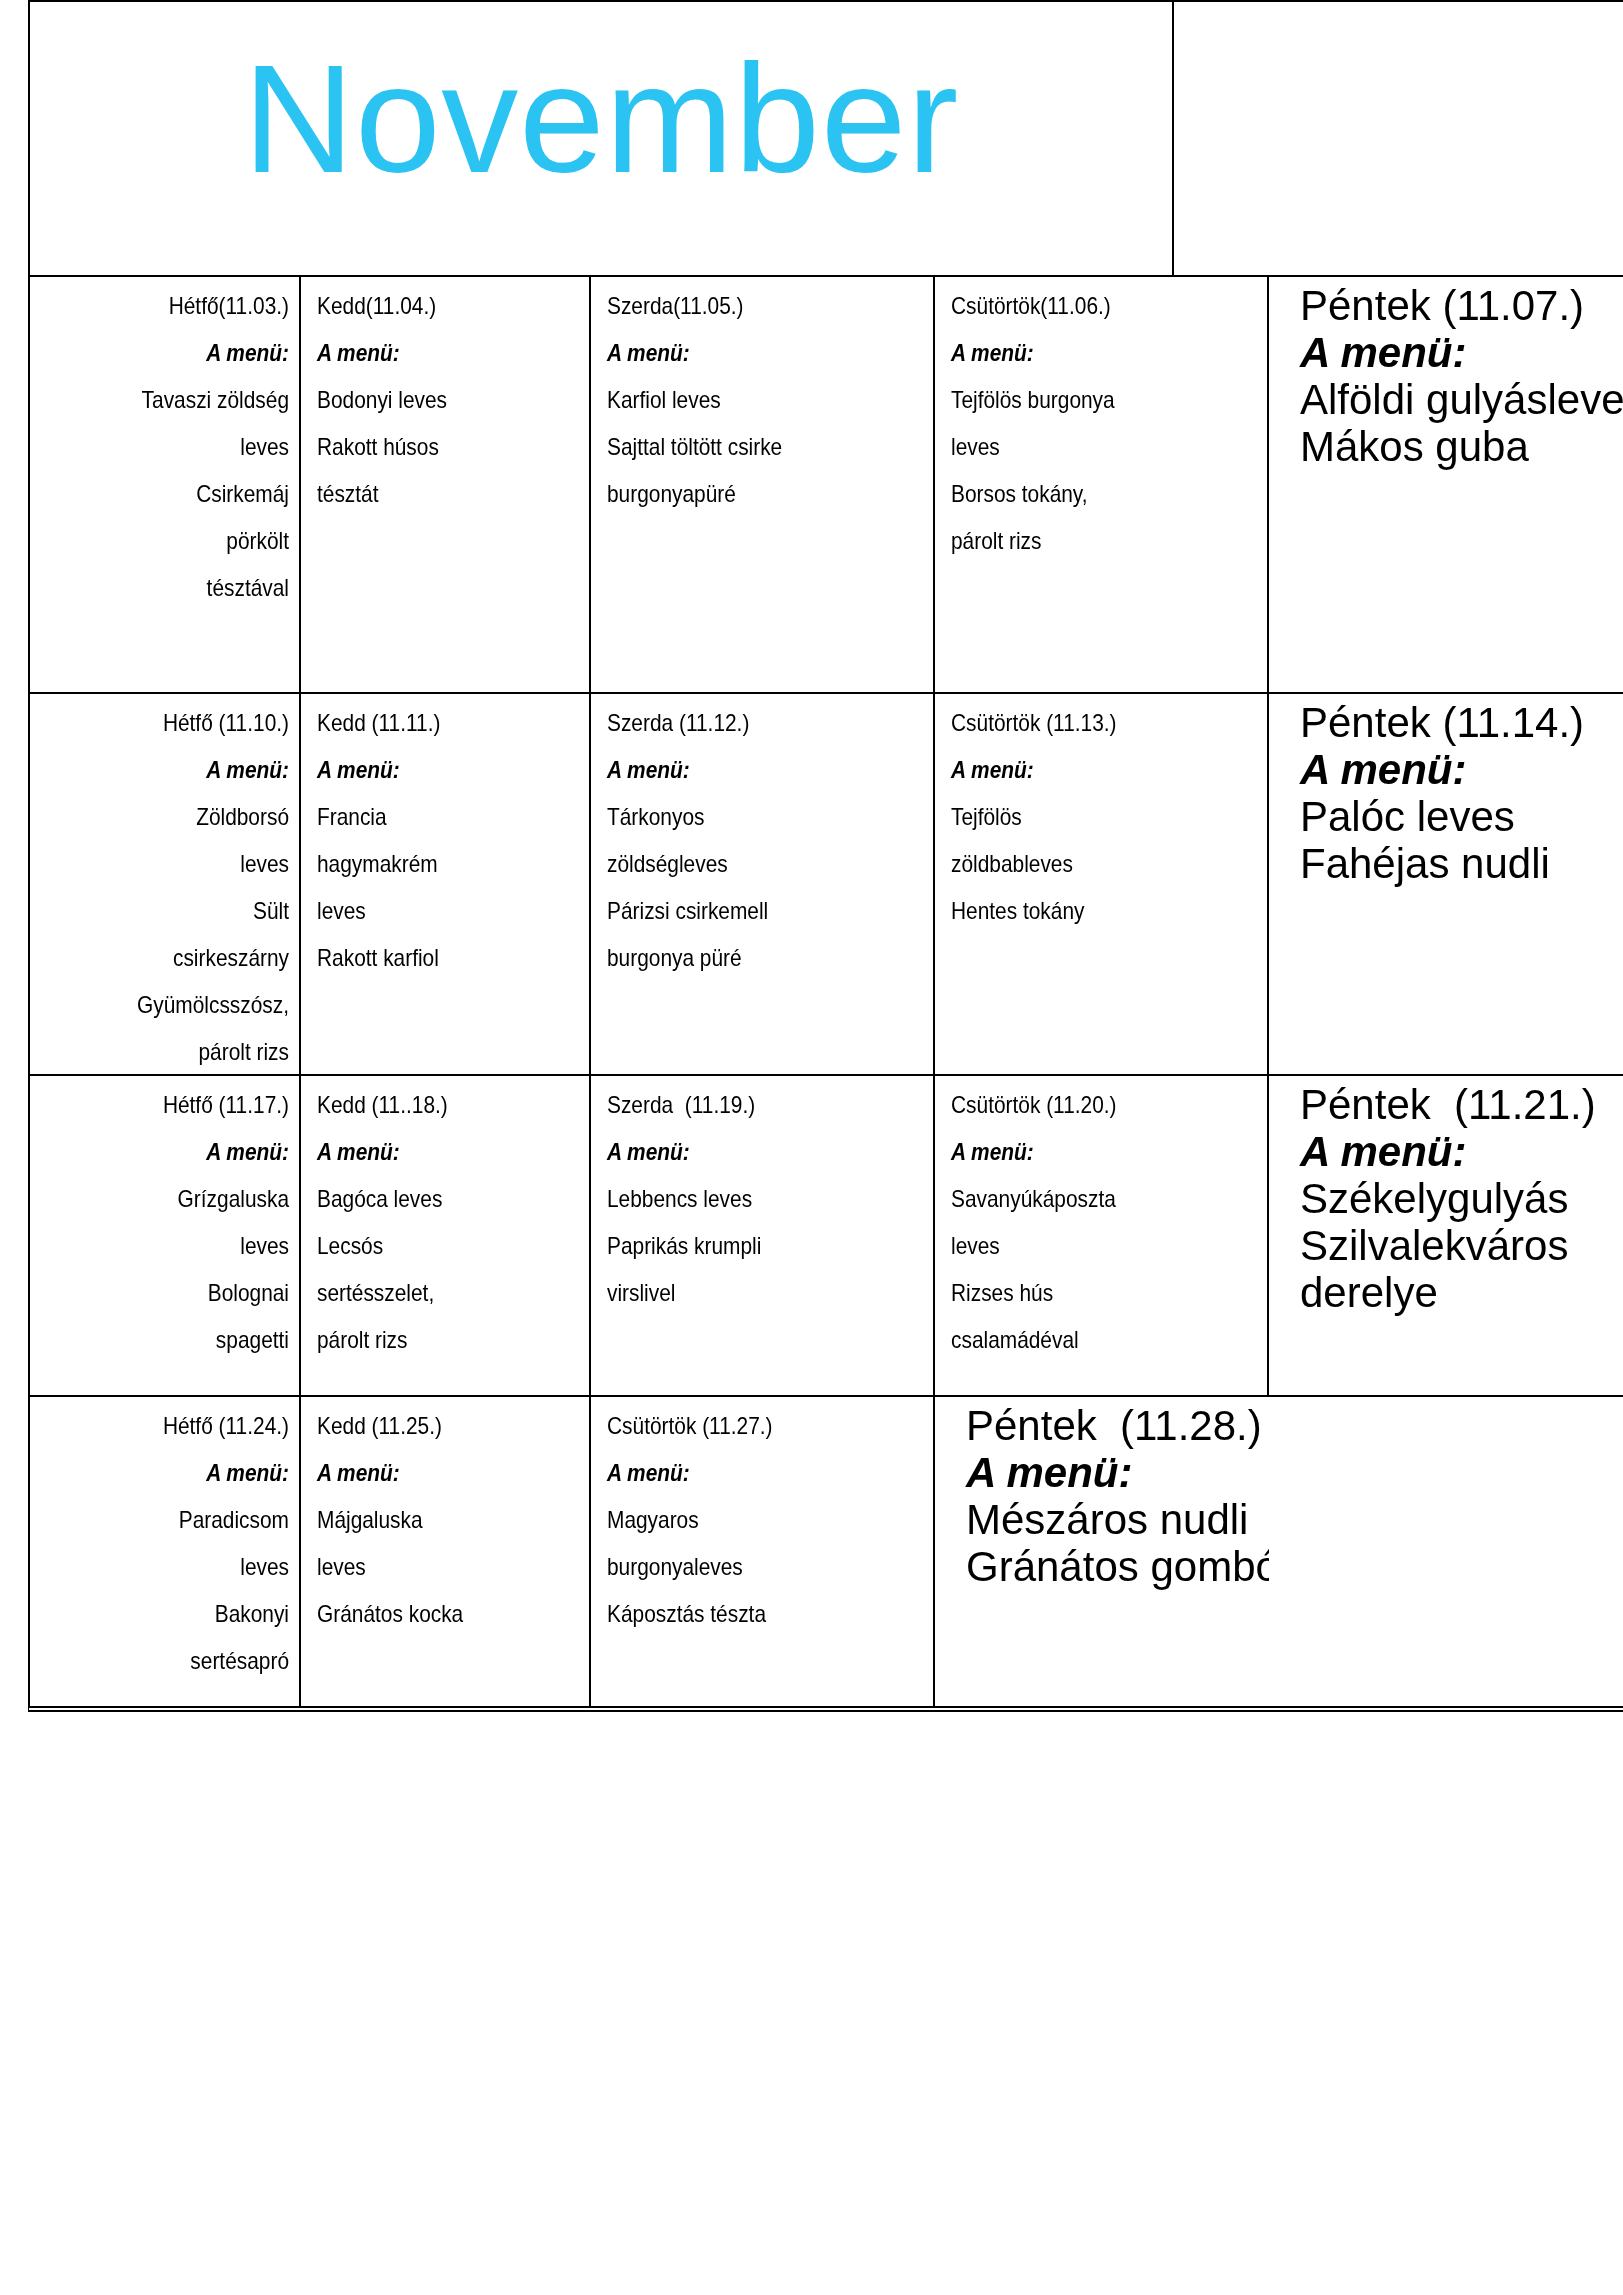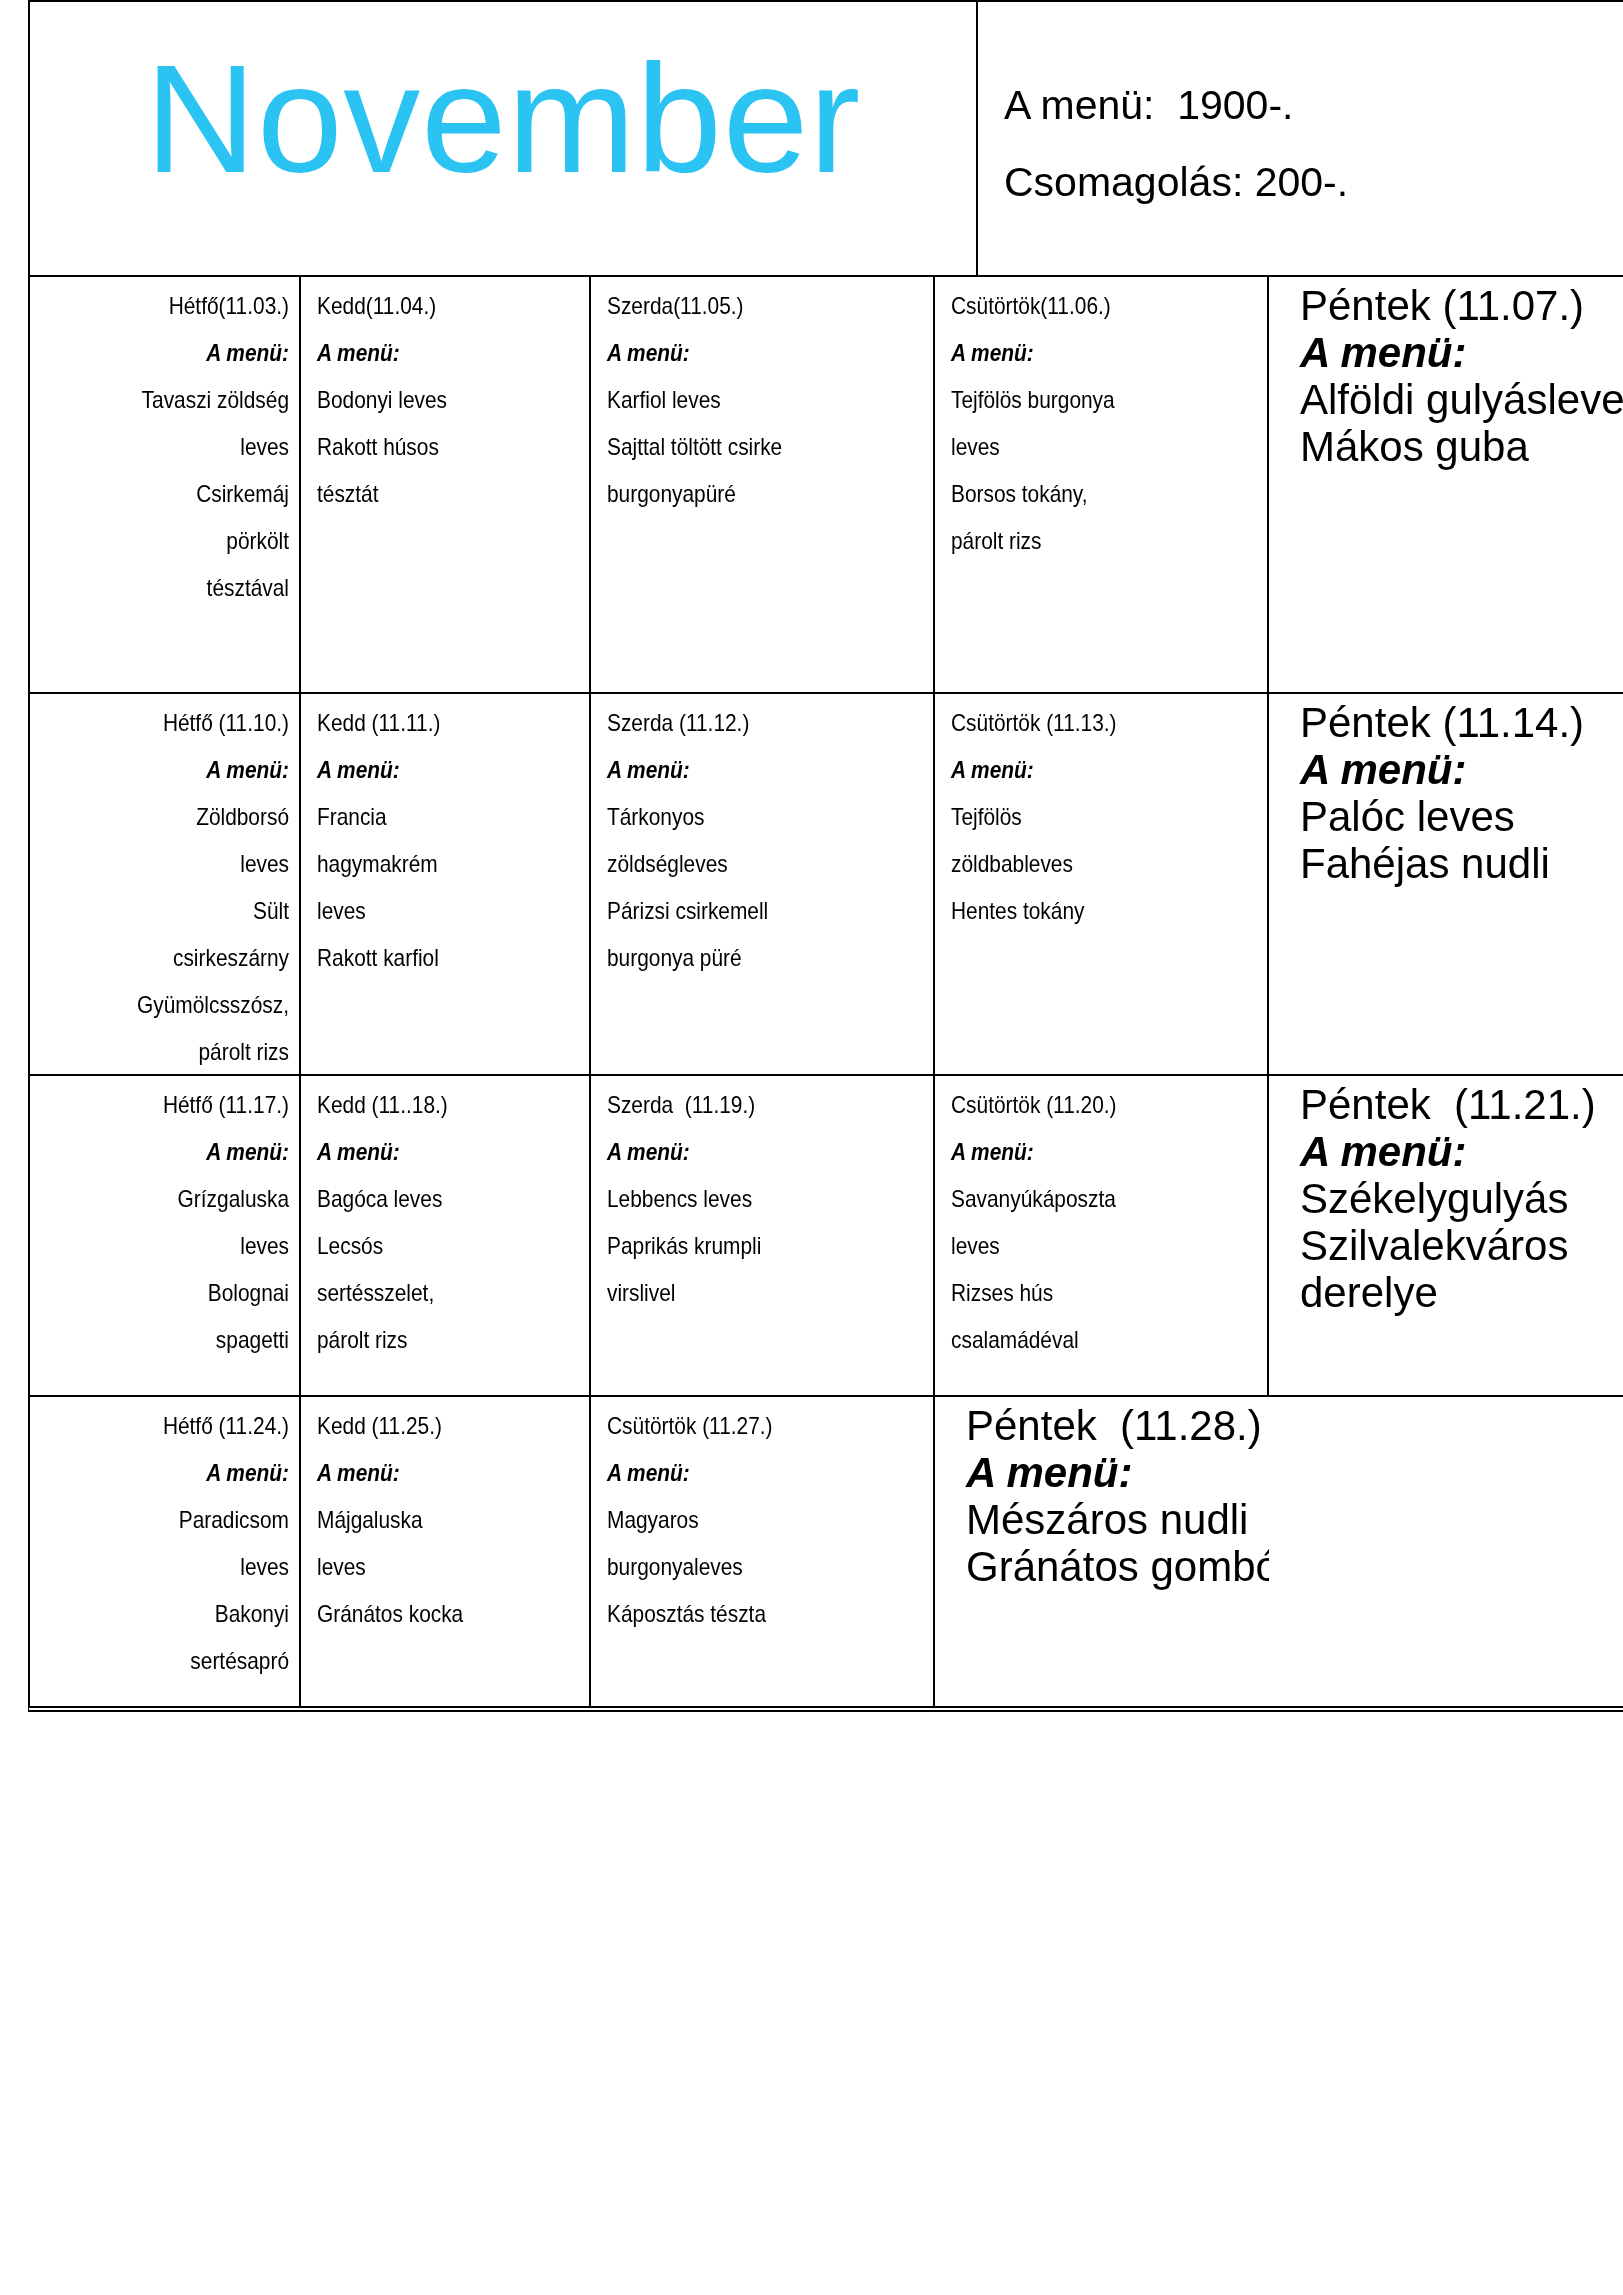--- a/index.html
+++ b/index.html
@@ -22,21 +22,21 @@
     border-top: 2.6px solid var(--line-color);
     border-left: 2px solid var(--line-color);
     border-bottom: 6.5px double var(--line-color);
   }
   .header-row {
     display: flex;
     height: 273px;
     border-bottom: 2px solid var(--line-color);
   }
   .header-title-cell {
-    width: 948px;
+    width: 1144px;
     box-sizing: border-box;
     border-right: 2px solid var(--line-color);
     display: flex;
     align-items: center;
     justify-content: center;
     padding-bottom: 39px;
   }
   .month-title {
     font-size: 154px;
     line-height: 1;
@@ -76,24 +76,20 @@
 </style>
 </head>
 <body>
 
 <div class="page">
   <div class="menu-table">
     <div class="header-row">
       <div class="header-title-cell">
         <div class="month-title">November</div>
       </div>
-      <div class="header-price-cell">
-        <div class="price-line">A menü:  1900-.</div>
-        <div class="price-line">Csomagolás: 200-.</div>
-      </div>
     </div>
     <div class="body-grid" id="menu-grid">
         <div class="cell col0 cond">
           <div class="line day">Hétfő(11.03.)</div>
           <div class="line label">A menü:</div>
           <div class="line item">Tavaszi zöldség</div>
           <div class="line item">leves</div>
           <div class="line item">Csirkemáj</div>
           <div class="line item">pörkölt</div>
           <div class="line item">tésztával</div>

